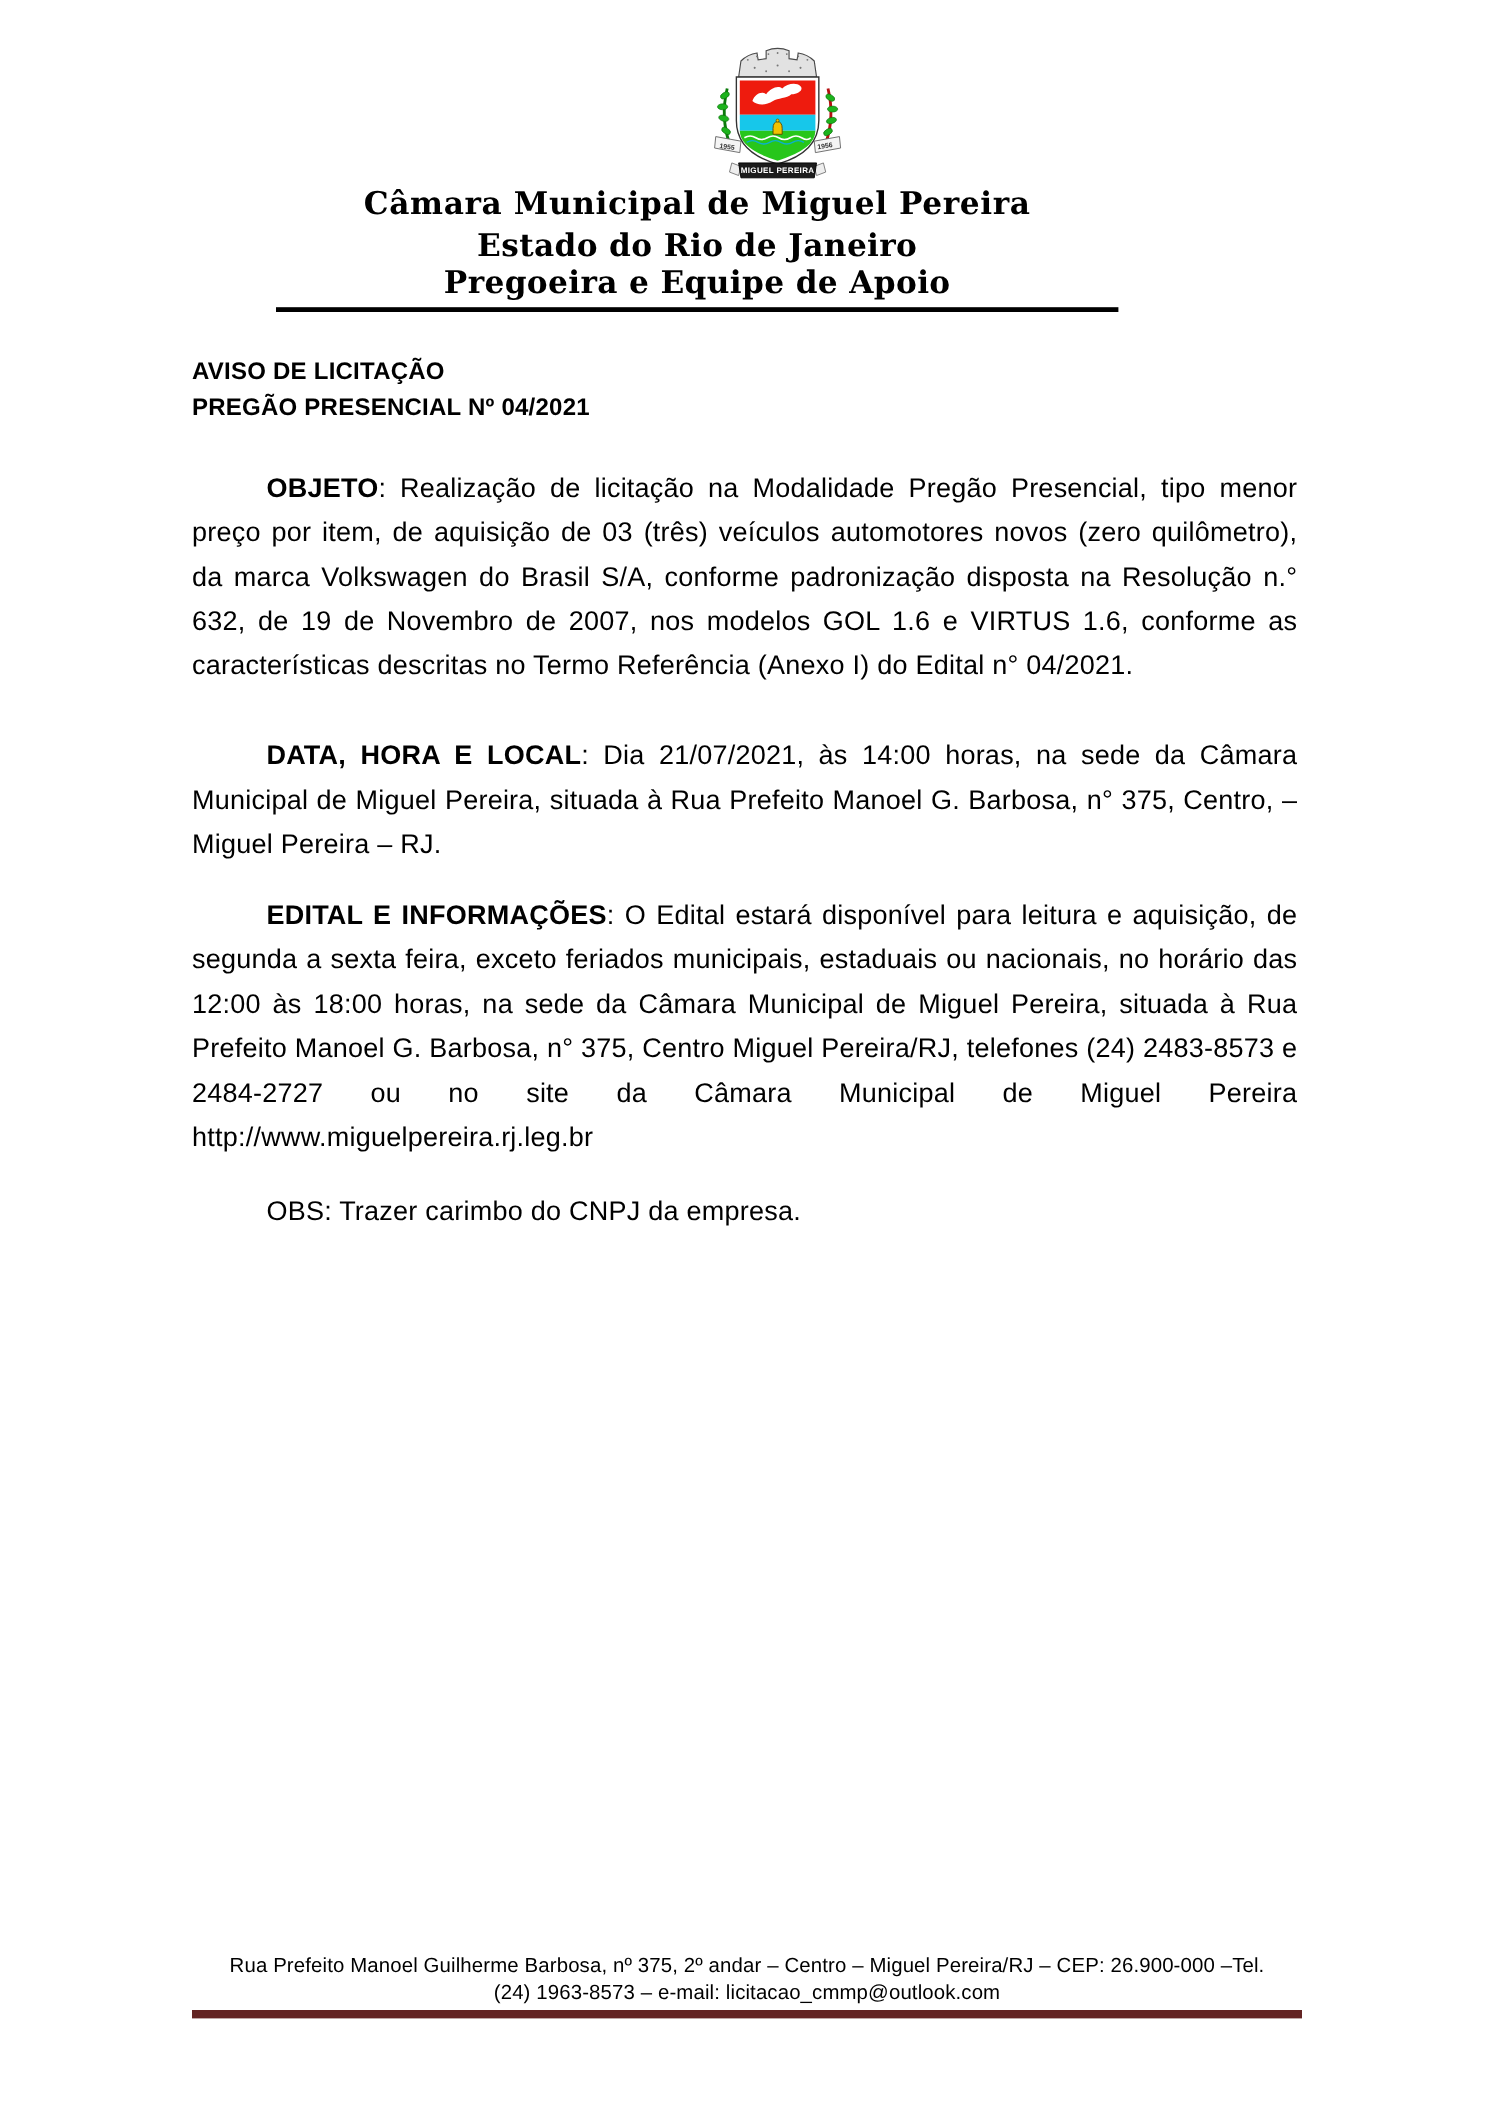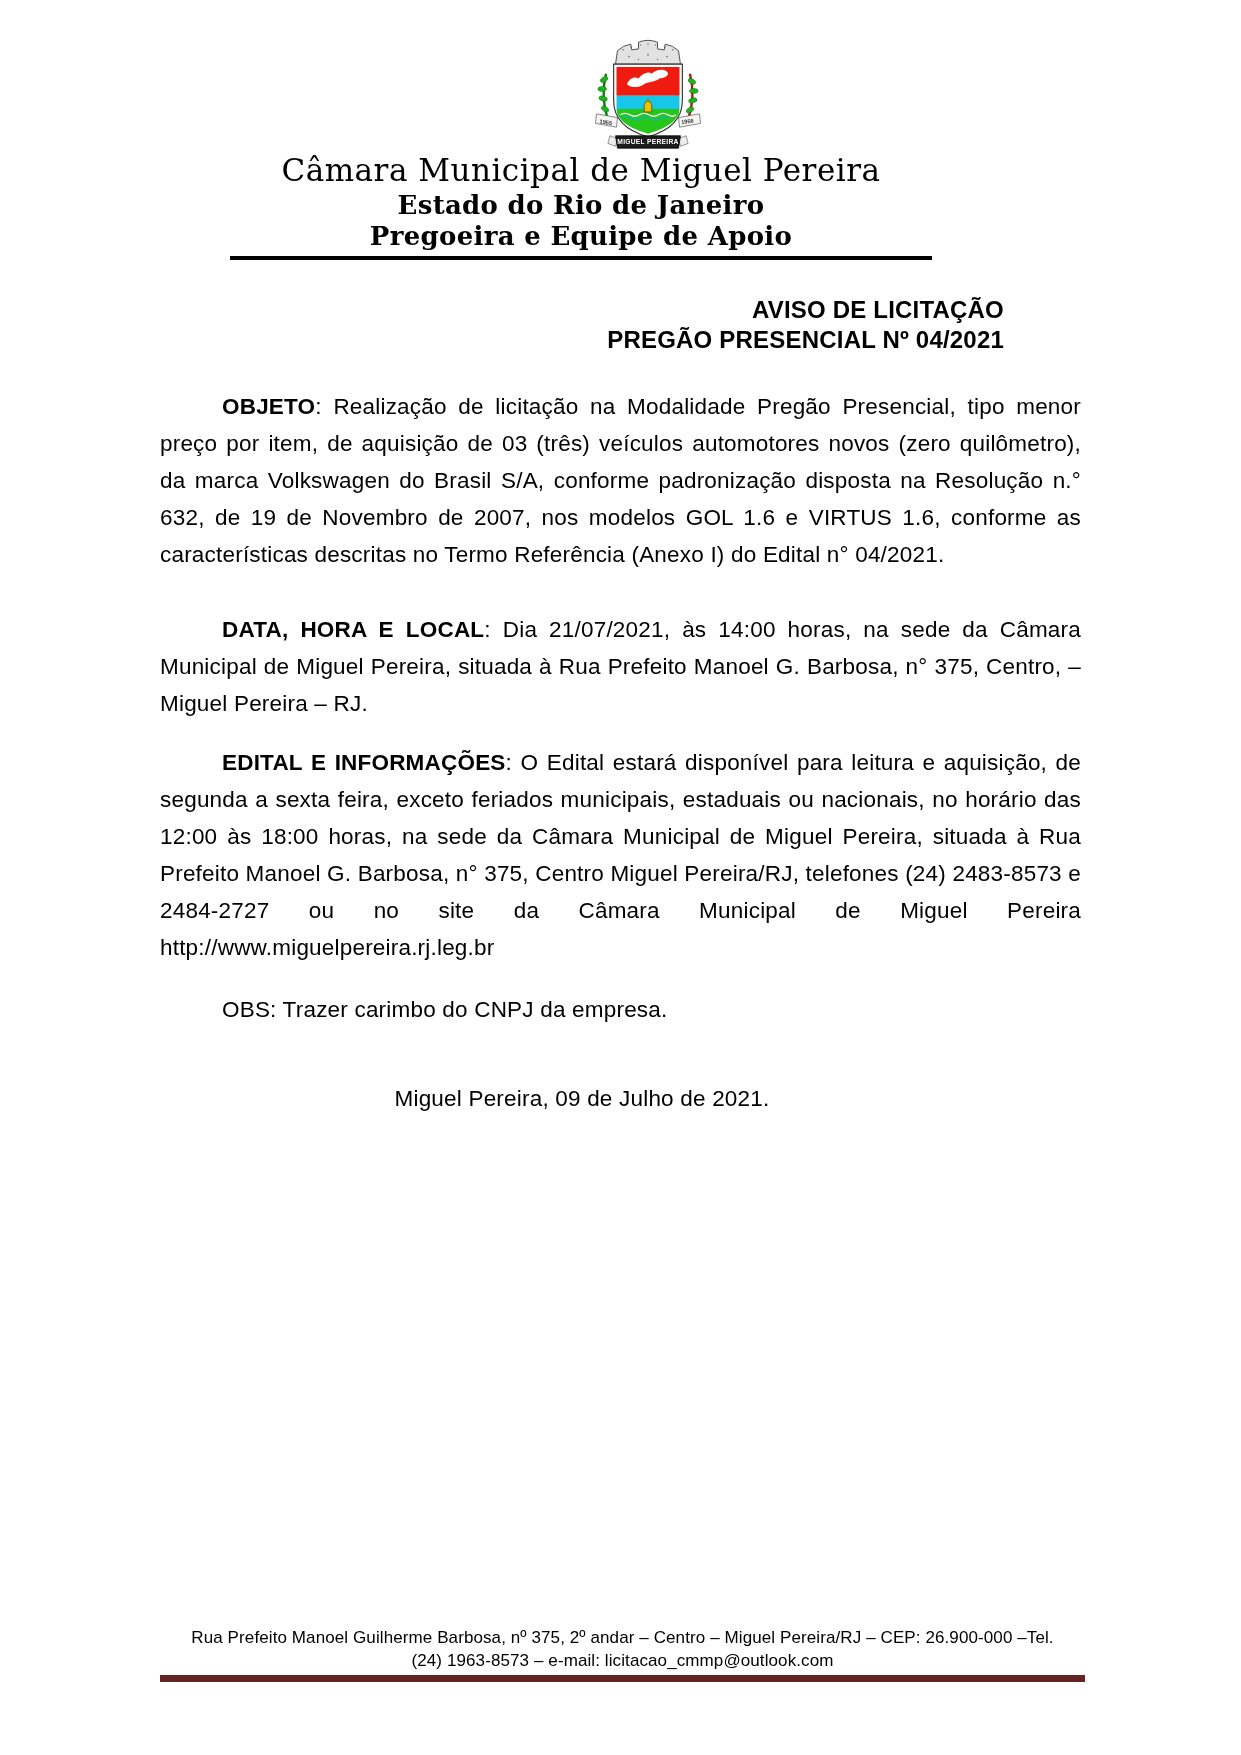--- a/index.html
+++ b/index.html
@@ -6,31 +6,31 @@
   html,body { background:#ffffff; }
   .page {
     position:relative; width:1241px; height:1755px; margin:0 auto;
     background:#ffffff; color:#000;
     font-family:"Liberation Sans","DejaVu Sans",sans-serif;
     overflow:hidden;
   }
   .crest { position:absolute; left:588px; top:26px; width:120px; height:126px; }
   .header { position:absolute; left:230px; top:150px; width:702px; text-align:center; }
   .h1 {
-    font-family:"DejaVu Serif","Liberation Serif",serif; font-weight:normal;
-    font-size:31px; line-height:40px; letter-spacing:0.5px; white-space:nowrap;
+    font-family:"DejaVu Serif","Liberation Serif",serif; font-weight:bold;
+    font-size:26px; line-height:40px; letter-spacing:0.5px; white-space:nowrap;
   }
   .h2, .h3 {
     font-family:"DejaVu Serif","Liberation Serif",serif; font-weight:bold;
     font-size:26px; line-height:31px; letter-spacing:0.3px;
   }
   .rule { height:4px; background:#000; margin-top:4px; }
   .title-block {
-    position:absolute; left:160px; top:295px; width:844px; text-align:right;
-    font-weight:bold; font-size:24px; line-height:30px; letter-spacing:0.2px;
+    position:absolute; left:160px; top:295px; width:844px; text-align:left;
+    font-weight:bold; font-size:20px; line-height:30px; letter-spacing:0.2px;
   }
   .content {
     position:absolute; left:160px; top:388px; width:921px;
     font-size:22.5px; line-height:37px; letter-spacing:0.2px;
   }
   p.just { text-align:justify; text-indent:62px; }
   .p1 { }
   .p2 { margin-top:38px; }
   .p3 { margin-top:22px; }
   .obs { margin-top:25px; text-indent:62px; }
@@ -120,21 +120,20 @@
   <div class="title-block">
     <div>AVISO DE LICITAÇÃO</div>
     <div>PREGÃO PRESENCIAL Nº 04/2021</div>
   </div>
 
   <div class="content">
     <p class="just p1"><span class="plabel">OBJETO</span><span>: Realização de licitação na Modalidade Pregão Presencial, tipo menor preço por item, de aquisição de 03 (três) veículos automotores novos (zero quilômetro), da marca Volkswagen do Brasil S/A, conforme padronização disposta na Resolução n.° 632, de 19 de Novembro de 2007, nos modelos GOL 1.6 e VIRTUS 1.6, conforme as características descritas no Termo Referência (Anexo I) do Edital n° 04/2021.</span></p>
     <p class="just p2"><span class="plabel">DATA, HORA E LOCAL</span><span>: Dia 21/07/2021, às 14:00 horas, na sede da Câmara Municipal de Miguel Pereira, situada à Rua Prefeito Manoel G. Barbosa, n° 375, Centro, – Miguel Pereira – RJ.</span></p>
     <p class="just p3"><span class="plabel">EDITAL E INFORMAÇÕES</span><span>: O Edital estará disponível para leitura e aquisição, de segunda a sexta feira, exceto feriados municipais, estaduais ou nacionais, no horário das 12:00 às 18:00 horas, na sede da Câmara Municipal de Miguel Pereira, situada à Rua Prefeito Manoel G. Barbosa, n° 375, Centro Miguel Pereira/RJ, telefones (24) 2483-8573 e 2484-2727 ou no site da Câmara Municipal de Miguel Pereira http://www.miguelpereira.rj.leg.br</span></p>
     <p class="obs">OBS: Trazer carimbo do CNPJ da empresa.</p>
-    <p class="date-line">Miguel Pereira, 09 de Julho de 2021.</p>
   </div>
 
   <div class="footer">
     <div>Rua Prefeito Manoel Guilherme Barbosa, nº 375, 2º andar – Centro – Miguel Pereira/RJ – CEP: 26.900-000 –Tel.</div>
     <div>(24) 1963-8573 – e-mail: licitacao_cmmp@outlook.com</div>
     <div class="footer-rule"></div>
   </div>
 
 </div>
 

